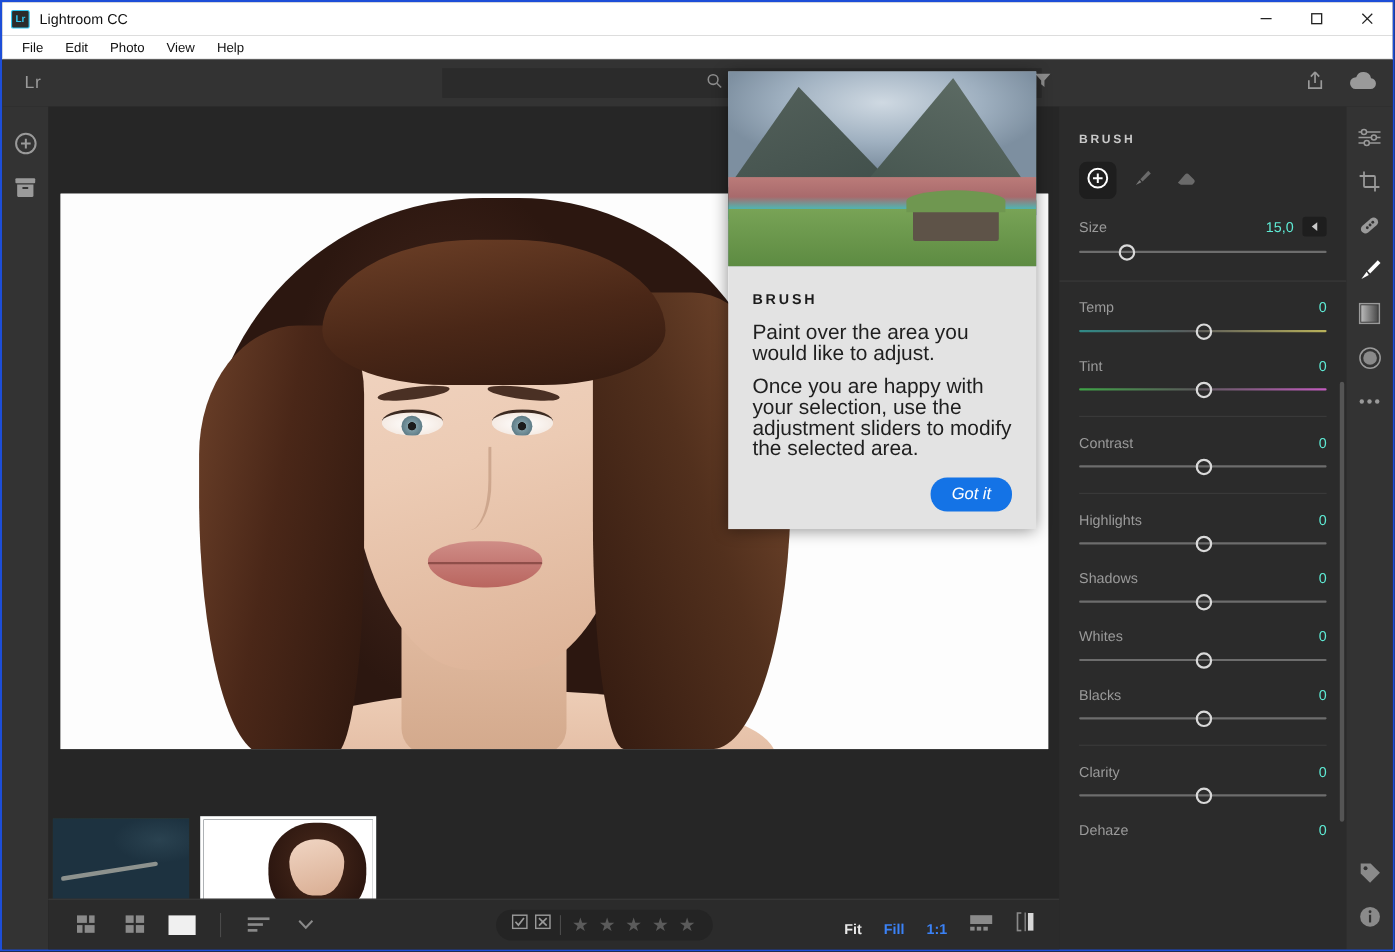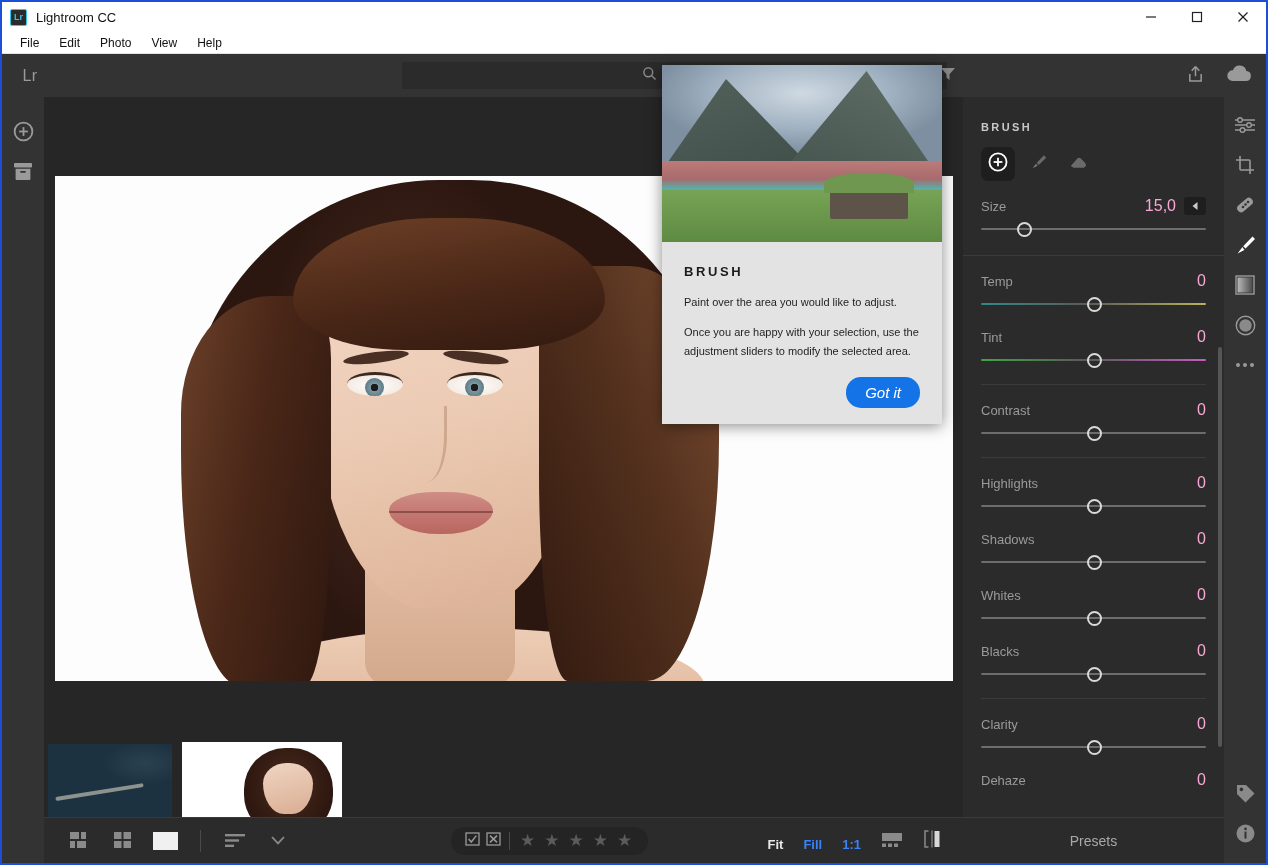--- a/index.html
+++ b/index.html
@@ -139,21 +139,21 @@
   .tool-row{ display:flex; gap:6px; margin-top:14px; }
   .toolbtn{ width:34px; height:34px; border-radius:7px; display:flex;
             align-items:center; justify-content:center; }
   .toolbtn.active{ background:#1e1e1e; }
   .size-row{ padding:16px 18px 0 18px; }
   .sec-divider{ height:1px; background:#3b3b3b; margin-top:18px; }
 
   .slider-block{ padding:0 18px; margin-top:16px; }
   .sl-head{ display:flex; justify-content:space-between; align-items:baseline; }
   .sl-label{ font-size:13px; color:#9a9a9a; }
-  .sl-val{ font-size:16px; color:#f9a8d4; }
+  .sl-val{ font-size:13px; color:#5eead4; }
   .track{ position:relative; height:16px; margin-top:6px; }
   .track .line{ position:absolute; left:0; right:0; top:7px; height:2px;
                 background:#6d6d6d; border-radius:1px; }
   .track .fill{ position:absolute; top:7px; height:2px; background:#d8d8d8; }
   .knob{ position:absolute; top:1px; width:15px; height:15px; border-radius:50%;
          border:2px solid #d9d9d9; background:transparent; margin-left:-7px; }
   .grad-temp .line{ background:linear-gradient(90deg,#2f8a87 0%,#5a5a5a 46%,#b9b25a 100%); }
   .grad-tint .line{ background:linear-gradient(90deg,#3fa547 0%,#5a5a5a 46%,#c45cc0 100%); }
   .sizeval{ display:flex; align-items:center; gap:8px; }
   .collapse{ width:22px; height:18px; background:#1e1e1e; border-radius:3px;
@@ -185,21 +185,21 @@
   .ci-lake{ position:absolute; left:0; right:0; top:96px; height:40px;
      background:linear-gradient(180deg,#bb7b79 0%,#a86a6c 45%,#56b0ac 70%,#3f9f9d 100%); }
   .ci-grass{ position:absolute; left:0; right:0; bottom:0; height:52px;
      background:linear-gradient(180deg,#78a356,#5d8b42); }
   .ci-hut{ position:absolute; right:34px; top:120px; width:78px; height:34px;
      background:#5e5348; border-radius:6px 6px 2px 2px; }
   .ci-hut:before{ content:""; position:absolute; left:-6px; top:-12px; width:90px;
      height:20px; background:#6f9750; border-radius:50% 50% 0 0; }
   .coach-body{ background:#e3e3e3; padding:22px 22px 16px 22px; }
   .coach-title{ font-size:13px; letter-spacing:2.6px; font-weight:bold; color:#1c1c1c; }
-  .coach-p{ font-size:11px; color:#1f1f1f; line-height:19px; margin-top:14px; }
+  .coach-p{ font-size:19px; color:#1f1f1f; line-height:19px; margin-top:14px; }
   .coach-p2{ margin-top:11px; }
   .gotit{ margin-top:16px; display:flex; justify-content:flex-end; }
   .gotit button{ background:#1473e6; color:#fff; border:none; border-radius:15px;
                  padding:7px 19px; font-size:15px; font-family:"Liberation Sans",sans-serif;font-style:italic; }
 </style>
 </head>
 <body>
 
 <div class="app">
 
@@ -572,23 +572,20 @@
           <div class="sl-head">
             <span class="sl-label">Dehaze</span>
             <span class="sl-val">0</span>
           </div>
 
         </div>
 
         <div class="scrollbar"></div>
       </div>
 
-      <div class="presets">
-        <span>Presets</span>
-      </div>
     </div>
 
     <div class="rightrail">
       <div class="ic">
         <svg width="22" height="20" viewBox="0 0 22 20">
             <line x1="1" y1="5" x2="21" y2="5" stroke="#9a9a9a" stroke-width="1.5"></line>
             <line x1="1" y1="10" x2="21" y2="10" stroke="#9a9a9a" stroke-width="1.5"></line>
             <line x1="1" y1="15" x2="21" y2="15" stroke="#9a9a9a" stroke-width="1.5"></line>
             <circle cx="6" cy="5" r="2.3" fill="#333" stroke="#9a9a9a" stroke-width="1.4"></circle>
             <circle cx="15" cy="10" r="2.3" fill="#333" stroke="#9a9a9a" stroke-width="1.4"></circle>

